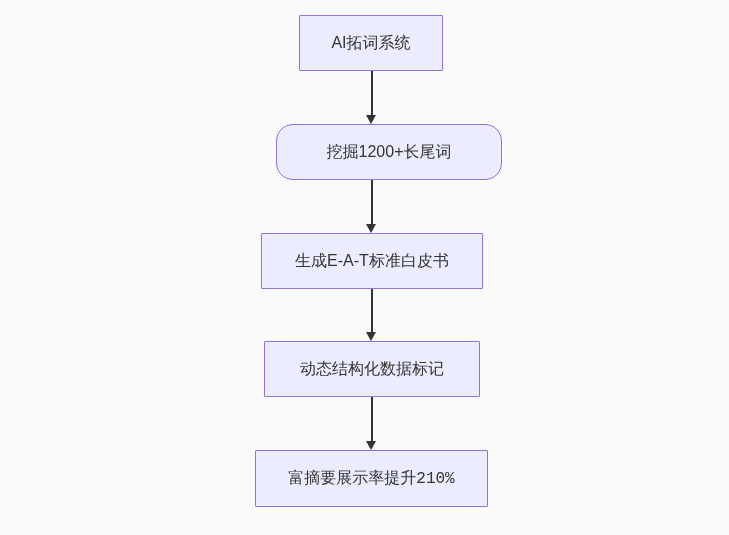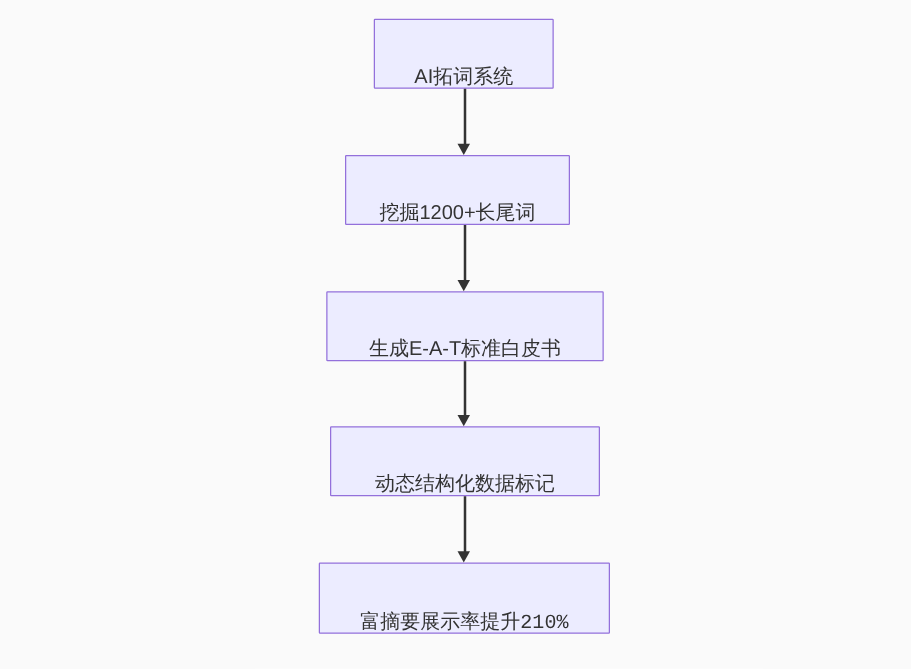--- a/index.html
+++ b/index.html
@@ -14,21 +14,21 @@
     overflow: hidden;
     background: var(--canvas-bg, #fafafa);
   }
   .node {
     position: absolute;
     box-sizing: border-box;
     background: var(--node-fill, #ECECFF);
     border: 1px solid var(--node-border, #9370DB);
     border-radius: 1px;
     display: flex;
-    align-items: flex-end;
+    align-items: center;
     justify-content: center;
     color: var(--node-text, #333333);
     font-size: 16px;
     line-height: 1;
     white-space: nowrap;
   }
   .edge-line {
     position: absolute;
     width: 2px;
     background: var(--arrow-color, #333333);
@@ -42,21 +42,21 @@
     border-top: 9px solid var(--arrow-color, #333333);
   }
 </style>
 </head>
 <body>
 
 <div id="canvas" style="--canvas-bg: #fafafa; --node-fill: #ECECFF; --node-border: #9370DB; --node-text: #333333; --arrow-color: #333333; width: 729px; height: 535px;">
     <div class="node" style="left: 299px; top: 15px; width: 144px; height: 56px; font-size: 16px;">
     <span class="node-label">AI拓词系统</span>
   </div>
-    <div class="node" style="left: 276px; top: 124px; width: 180px; height: 56px; font-size: 16px;">
+    <div class="node" style="left: 276px; top: 124px; width: 226px; height: 56px; font-size: 16px; border-radius: 17px;">
     <span class="node-label">挖掘1200+长尾词</span>
   </div>
     <div class="node" style="left: 261px; top: 233px; width: 222px; height: 56px; font-size: 16px;">
     <span class="node-label">生成E-A-T标准白皮书</span>
   </div>
     <div class="node" style="left: 264px; top: 341px; width: 216px; height: 56px; font-size: 16px;">
     <span class="node-label">动态结构化数据标记</span>
   </div>
     <div class="node" style="left: 255px; top: 450px; width: 233px; height: 57px; font-size: 16px; font-family: Liberation Mono, monospace;">
     <span class="node-label">富摘要展示率提升210%</span>

